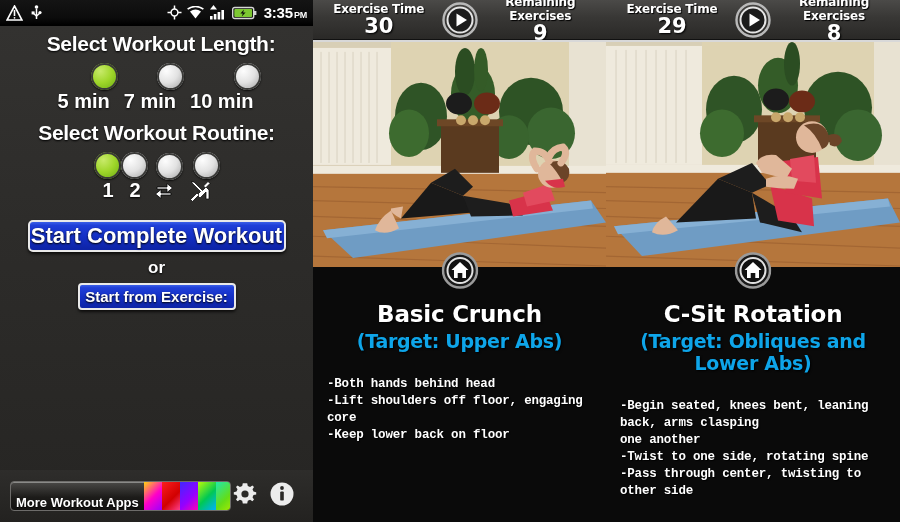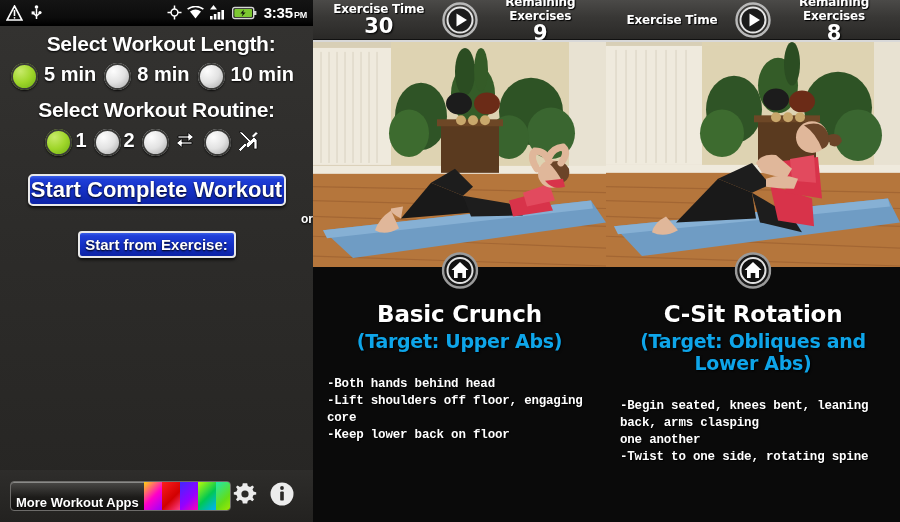--- a/index.html
+++ b/index.html
@@ -46,21 +46,21 @@
     letter-spacing: -0.3px;
     text-shadow: 0 1px 2px #000;
   }
   .hdr.first { margin-top: 0; padding-left: 9px; }
   .hdr.second { margin-top: 8px; }
 
   .radio-row {
     display: flex; align-items: center; justify-content: center;
     margin-top: 7px; gap: 0px;
   }
-  .radio-item { display: flex; align-items: flex-start; }
+  .radio-item { display: flex; align-items: flex-end; flex-direction: column; }
   .radio {
     width: 27px; height: 27px; border-radius: 50%;
     background: radial-gradient(circle at 35% 30%, #fdfdfd 0%, #e2e2e2 45%, #b9b9b9 75%, #8e8e8e 100%);
     border: 2px solid #ララ;
     box-shadow: 0 1px 2px rgba(0,0,0,.8), inset 0 0 0 2px #3a3a38;
     position: relative; flex: none;
   }
   .radio.sel {
     background: radial-gradient(circle at 35% 30%, #c8ea6a 0%, #9fd62a 45%, #7cb91a 78%, #5d9412 100%);
   }
@@ -75,21 +75,21 @@
   .btn-primary {
     display: block; margin: 18px auto 0; width: 258px; height: 32px;
     background: linear-gradient(180deg, #3a5fe8 0%, #1f3fd8 12%, #1430c6 50%, #0d24a8 95%);
     border: 2px solid #e9e9e9; border-radius: 5px;
     color: #fff; font-size: 22px; font-weight: bold;
     text-shadow: 0 1px 2px #000; line-height: 28px;
     box-shadow: 0 2px 3px rgba(0,0,0,.7);
     cursor: pointer;
   }
   .or-text {
-    color: #fff; text-align: right; font-size: 12px;
+    color: #fff; text-align: center; font-size: 17px;
     font-weight: bold; margin-top: 6px; text-shadow: 0 1px 2px #000;
   }
   .btn-secondary {
     display: block; margin: 5px auto 0; width: 158px; height: 27px;
     background: linear-gradient(180deg, #3a5fe8 0%, #1f3fd8 12%, #1430c6 50%, #0d24a8 95%);
     border: 2px solid #e9e9e9; border-radius: 4px;
     color: #fff; font-size: 15px; font-weight: bold;
     text-shadow: 0 1px 2px #000; line-height: 23px;
     box-shadow: 0 2px 3px rgba(0,0,0,.7);
     cursor: pointer;
@@ -242,21 +242,21 @@
 
       <div class="hdr first">Select Workout Length:</div>
 
       <div class="radio-row">
         <div class="radio-item">
           <span class="radio sel"></span>
           <span class="radio-label">5 min</span>
         </div>
         <div class="radio-item">
           <span class="radio"></span>
-          <span class="radio-label">8 min</span>
+          <span class="radio-label">7 min</span>
         </div>
         <div class="radio-item">
           <span class="radio"></span>
           <span class="radio-label">10 min</span>
         </div>
       </div>
 
       <div class="hdr second">Select Workout Routine:</div>
 
       <div class="radio-row">
@@ -428,20 +428,21 @@
         <div class="ex-note">-Lift shoulders off floor, engaging core</div>
         <div class="ex-note">-Keep lower back on floor</div>
       </div>
     </div>
   </div>
 
   <div class="vpanel right">
     <div class="vhead">
       <div class="vstat">
         <div class="vstat-label">Exercise Time</div>
+        <div class="vstat-value">29</div>
       </div>
       <div class="play-btn">
         <svg width="36" height="36" viewBox="0 0 36 36">
           <circle cx="18" cy="18" r="16.5" fill="none" stroke="#b9b9b9" stroke-width="2.4"></circle>
           <circle cx="18" cy="18" r="12.5" fill="#1c1c1c" stroke="#e5e5e5" stroke-width="2"></circle>
           <path d="M14.5 11.5 L25 18 L14.5 24.5 Z" fill="#fff"></path>
         </svg>
       </div>
       <div class="vstat">
         <div class="vstat-label">Remaining Exercises</div>
@@ -517,17 +518,18 @@
       </svg>
     </div>
 
     <div class="exercise-info">
       <div class="ex-title">C-Sit Rotation</div>
       <div class="ex-target">(Target: Obliques and Lower Abs)</div>
       <div class="ex-notes">
         <div class="ex-note">-Begin seated, knees bent, leaning back, arms clasping</div>
         <div class="ex-note">one another</div>
         <div class="ex-note">-Twist to one side, rotating spine</div>
+        <div class="ex-note">-Pass through center, twisting to other side</div>
       </div>
     </div>
   </div>
 
 </div>
 
 </body></html>

